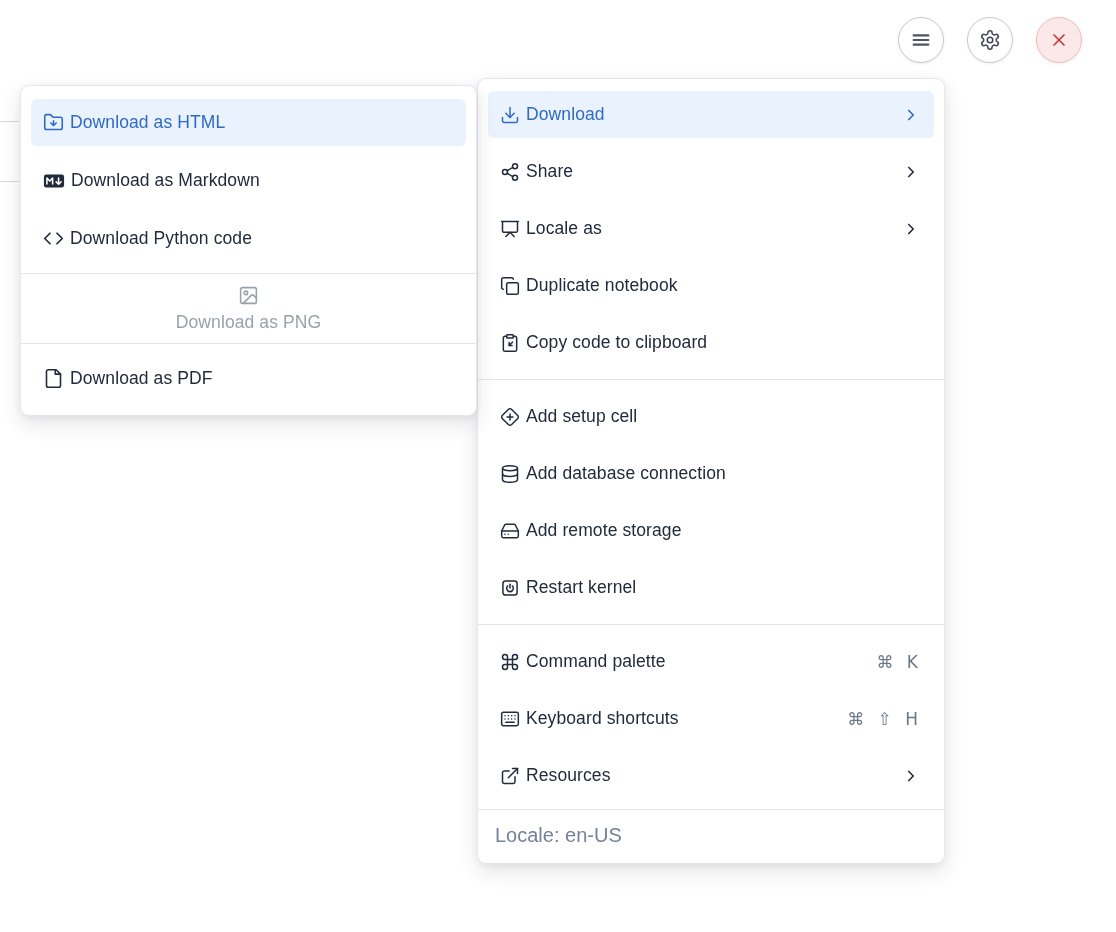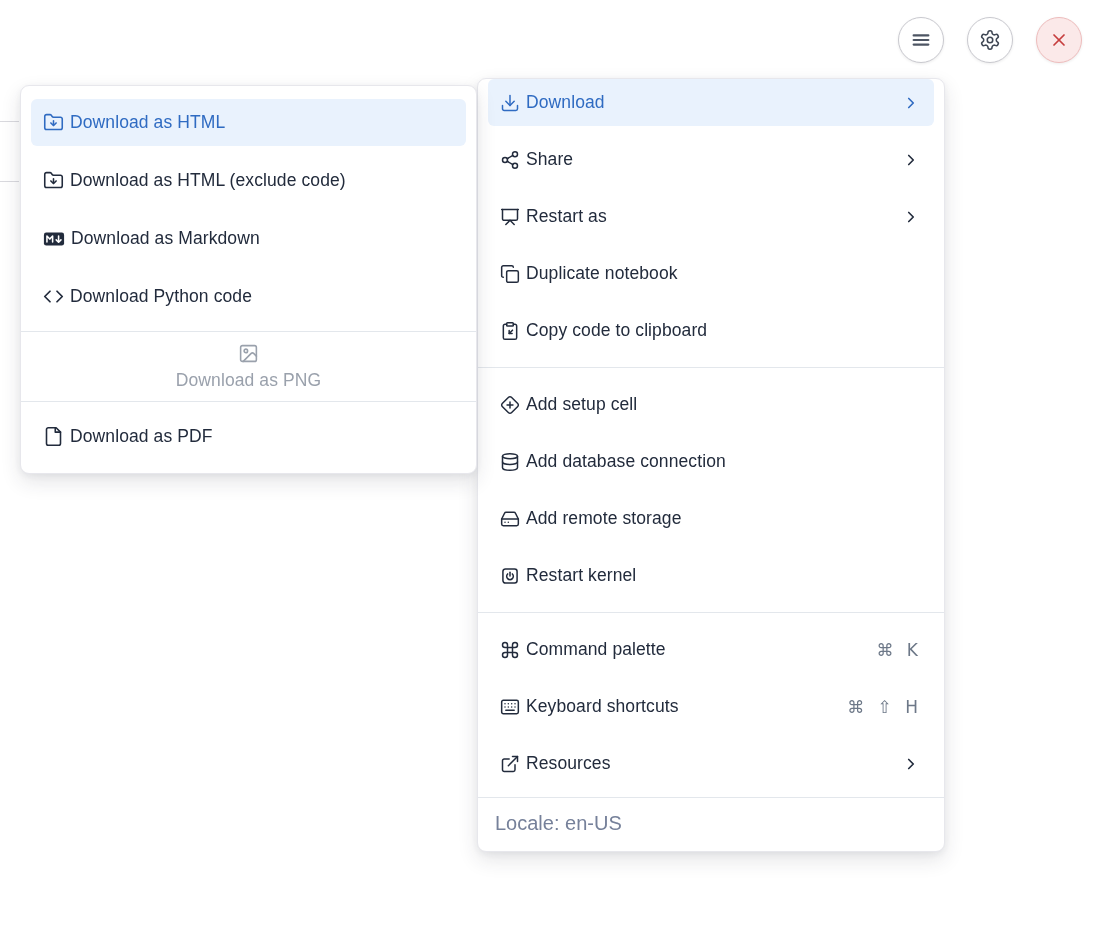--- a/index.html
+++ b/index.html
@@ -27,21 +27,21 @@
   .menu-row svg.lead { flex:0 0 auto; }
   .menu-row.active { background:#e9f2fd; color:#2f6bc2; }
   .menu-row.disabled { color:#9aa1ac;flex-direction:column; }
   .chev { flex:0 0 auto; margin-right:2px; }
   .shortcut { flex:0 0 auto; color:#6d7888; font-size:17px; letter-spacing:4px;
     font-family:"DejaVu Sans","Liberation Sans",sans-serif; }
 
   .sep { height:1px; background:#e3e7ec; margin:13px 0; }
   .sub .sep { margin:11px 0; }
 
-  .main-menu { left:477px; top:78px; width:468px; }
+  .main-menu { left:477px; top:78px; width:468px; padding-top:12px; }
   .sub-menu  { left:20px;  top:85px; width:457px; padding-top:13px; z-index:5; }
   .sub-menu .menu-row { margin-bottom:11px; }
   .sub-menu .menu-row:last-child { margin-bottom:13px; }
 
   .menu-footer { border-top:1px solid #e3e7ec; padding:11px 17px 13px 17px;
     color:#76819a; font-size:20px; line-height:29px;
     border-radius:0 0 9px 9px; }
 
   
   svg.ic { stroke:currentColor; fill:none; stroke-width:1.8; stroke-linecap:round; stroke-linejoin:round; }
@@ -107,21 +107,21 @@
           <path d="m9 18 6-6-6-6"></path>
         </svg>
     </div>
 
     <div class="menu-row">
       <svg class="ic lead" width="20" height="20" viewBox="0 0 24 24">
           <path d="M2 3h20"></path>
           <path d="M21 3v11a2 2 0 0 1-2 2H5a2 2 0 0 1-2-2V3"></path>
           <path d="m7 21 5-5 5 5"></path>
         </svg>
-      <span class="label">Restart as</span>
+      <span class="label">Locale as</span>
       <svg class="ic chev" width="18" height="18" viewBox="0 0 24 24" style="stroke-width:2.2">
           <path d="m9 18 6-6-6-6"></path>
         </svg>
     </div>
 
     <div class="menu-row">
       <svg class="ic lead" width="20" height="20" viewBox="0 0 24 24">
           <rect width="14" height="14" x="8" y="8" rx="2"></rect>
           <path d="M4 16c-1.1 0-2-.9-2-2V4c0-1.1.9-2 2-2h10c1.1 0 2 .9 2 2"></path>
         </svg>
@@ -225,28 +225,20 @@
 
     <div class="menu-row active">
       <svg class="ic lead" width="21" height="21" viewBox="0 0 24 24">
           <path d="M20 20a2 2 0 0 0 2-2V8a2 2 0 0 0-2-2h-7.9a2 2 0 0 1-1.69-.9L9.6 3.9A2 2 0 0 0 7.93 3H4a2 2 0 0 0-2 2v13a2 2 0 0 0 2 2Z"></path>
           <path d="M12 10v5"></path>
           <path d="m9 12.5 3 3 3-3"></path>
         </svg>
       <span class="label">Download as HTML</span>
     </div>
 
-    <div class="menu-row">
-      <svg class="ic lead" width="21" height="21" viewBox="0 0 24 24">
-          <path d="M20 20a2 2 0 0 0 2-2V8a2 2 0 0 0-2-2h-7.9a2 2 0 0 1-1.69-.9L9.6 3.9A2 2 0 0 0 7.93 3H4a2 2 0 0 0-2 2v13a2 2 0 0 0 2 2Z"></path>
-          <path d="M12 10v5"></path>
-          <path d="m9 12.5 3 3 3-3"></path>
-        </svg>
-      <span class="label">Download as HTML (exclude code)</span>
-    </div>
 
     <div class="menu-row">
       <svg width="22" height="22" viewBox="0 0 24 24">
           <rect x="1" y="5" width="22" height="14" rx="2.5" fill="#222b3c"></rect>
           <path d="M4.3 15.3V8.7l3.1 3.4 3.1-3.4v6.6" stroke="#fff" stroke-width="1.7" fill="none" stroke-linecap="round" stroke-linejoin="round"></path>
           <path d="M17 8.7v6.3" stroke="#fff" stroke-width="1.7" fill="none" stroke-linecap="round"></path>
           <path d="m14.4 12.9 2.6 2.6 2.6-2.6" stroke="#fff" stroke-width="1.7" fill="none" stroke-linecap="round" stroke-linejoin="round"></path>
         </svg>
       <span class="label">Download as Markdown</span>
     </div>

